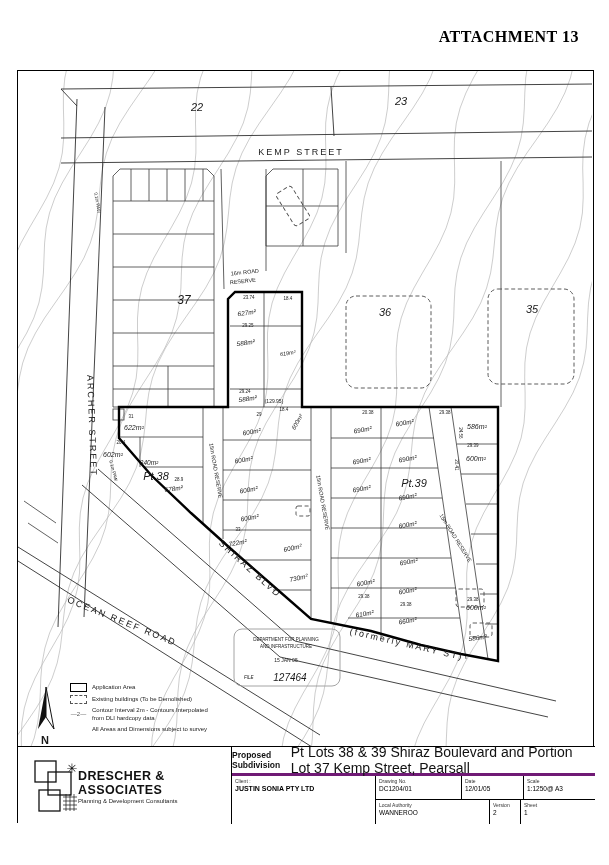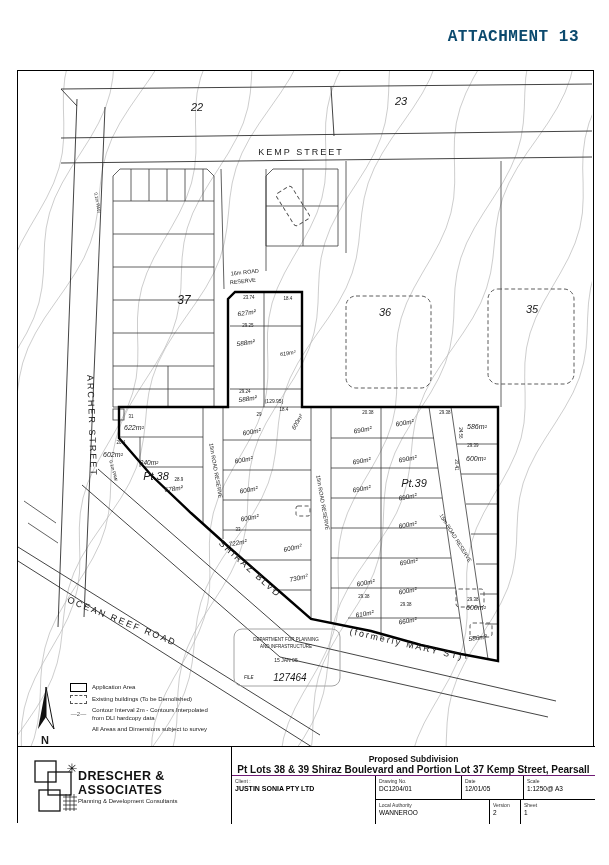--- a/index.html
+++ b/index.html
@@ -1,19 +1,19 @@
 <!DOCTYPE html>
 <html><head>
 <meta charset="utf-8">
 <style>
   html,body{margin:0;padding:0;background:#e8e8e8;}
   .page{position:relative;width:609px;height:865px;background:#ffffff;overflow:hidden;
         font-family:"Liberation Sans",sans-serif;color:#111;}
-  .attachment{position:absolute;top:28px;right:30px;font-family:Liberation Mono, monospace;
-        font-weight:bold;font-size:16px;letter-spacing:.5px;color:#0c4a6e;}
+  .attachment{position:absolute;top:28px;right:30px;font-family:Liberation Serif, serif;
+        font-weight:bold;font-size:16px;letter-spacing:.5px;color:#000000;}
   .sheet{position:absolute;left:17px;top:70px;width:577px;height:753px;border:1.5px solid #000;
         box-sizing:border-box;background:#fff;}
   .map{position:relative;width:574px;height:675px;overflow:hidden;}
   .mapsvg{position:absolute;left:0;top:0;}
   .mapsvg text{font-family:"Liberation Sans",sans-serif;fill:#1a1a1a;}
   .ct{stroke:#b7b7b7;stroke-width:.7;fill:none;}
   .thin{stroke:#3a3a3a;stroke-width:.8;fill:none;}
   .road{stroke:#2f2f2f;stroke-width:.9;fill:none;}
   .thick{stroke:#000;stroke-width:2.4;fill:none;stroke-linejoin:miter;}
   .dash{stroke:#4a4a4a;stroke-width:.9;fill:none;stroke-dasharray:4 2.6;}
@@ -35,24 +35,24 @@
   .two-line{display:flex;flex-direction:column;}
   
   .tblock{position:absolute;left:0;top:675px;width:577px;height:78px;border-top:1.6px solid #000;
           display:flex;box-sizing:border-box;background:#fff;}
   .tb-left{width:214px;border-right:1.2px solid #000;box-sizing:border-box;position:relative;}
   .logo{position:absolute;left:14px;top:12px;}
   .company{position:absolute;left:60px;top:22px;}
   .company .cname{font-size:12.5px;font-weight:bold;letter-spacing:.4px;color:#111;}
   .company .ctag{font-size:6px;color:#222;margin-top:1px;}
   .tb-right{flex:1;display:flex;flex-direction:column;}
-  .tb-title{height:29px;border-bottom:1px solid #701a75;display:flex;flex-direction:column;
+  .tb-title{height:29px;border-bottom:3px solid #701a75;display:flex;flex-direction:row;
             align-items:center;justify-content:flex-end;box-sizing:border-box;}
   .tb-title .t1{font-size:8.5px;font-weight:bold;}
-  .tb-title .t2{font-size:10px;font-weight:bold;}
+  .tb-title .t2{font-size:14px;font-weight:normal;}
   .tb-body{flex:1;display:flex;}
   .cell{box-sizing:border-box;padding:2px 3px;}
   .cl-label{font-size:5px;color:#333;}
   .cl-value{font-size:6.5px;color:#000;margin-top:1px;}
   .tb-client{width:144px;border-right:1px solid #000;}
   .tb-client .cl-value{font-weight:bold;font-size:7px;}
   .tb-grid{flex:1;display:flex;flex-direction:column;}
   .tb-row{display:flex;height:24px;box-sizing:border-box;}
   .tb-row.first{border-bottom:1px solid #000;}
   .bcell{border-right:1px solid #000;box-sizing:border-box;}

